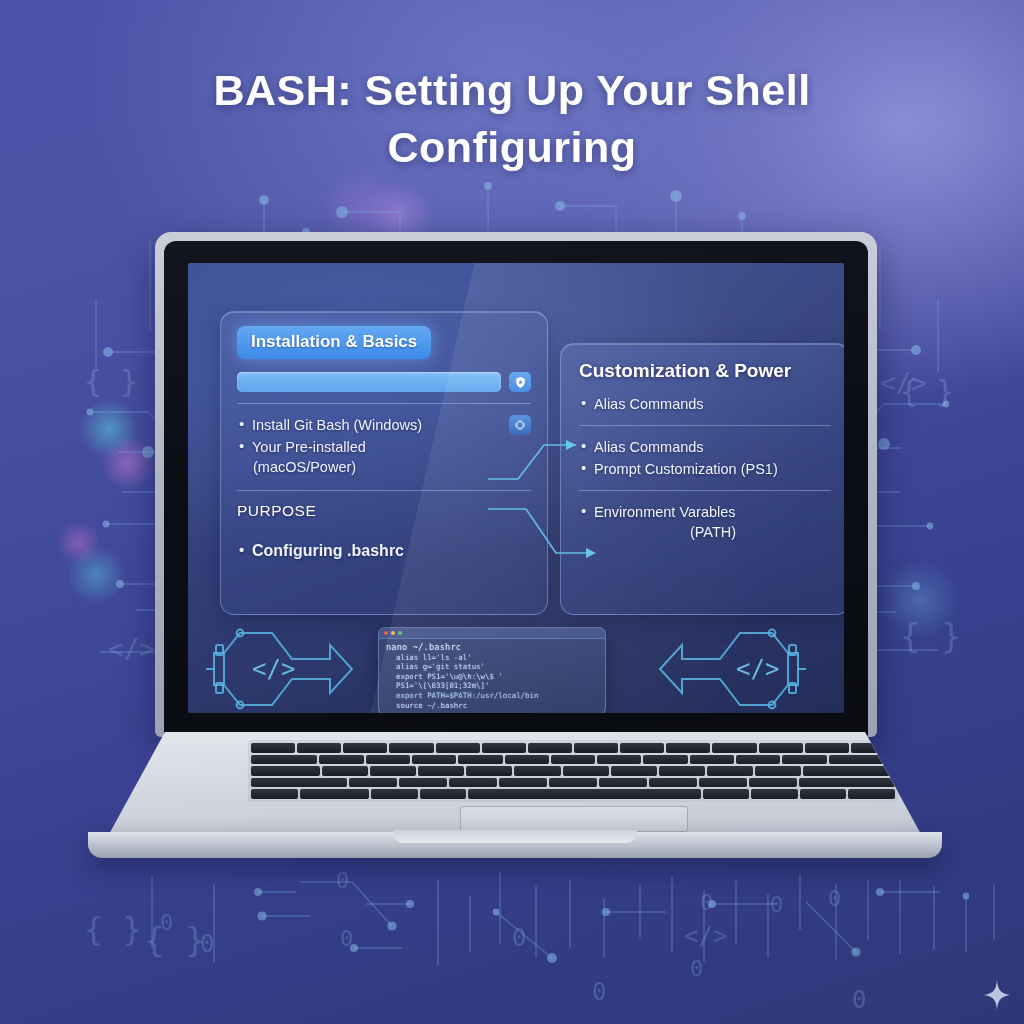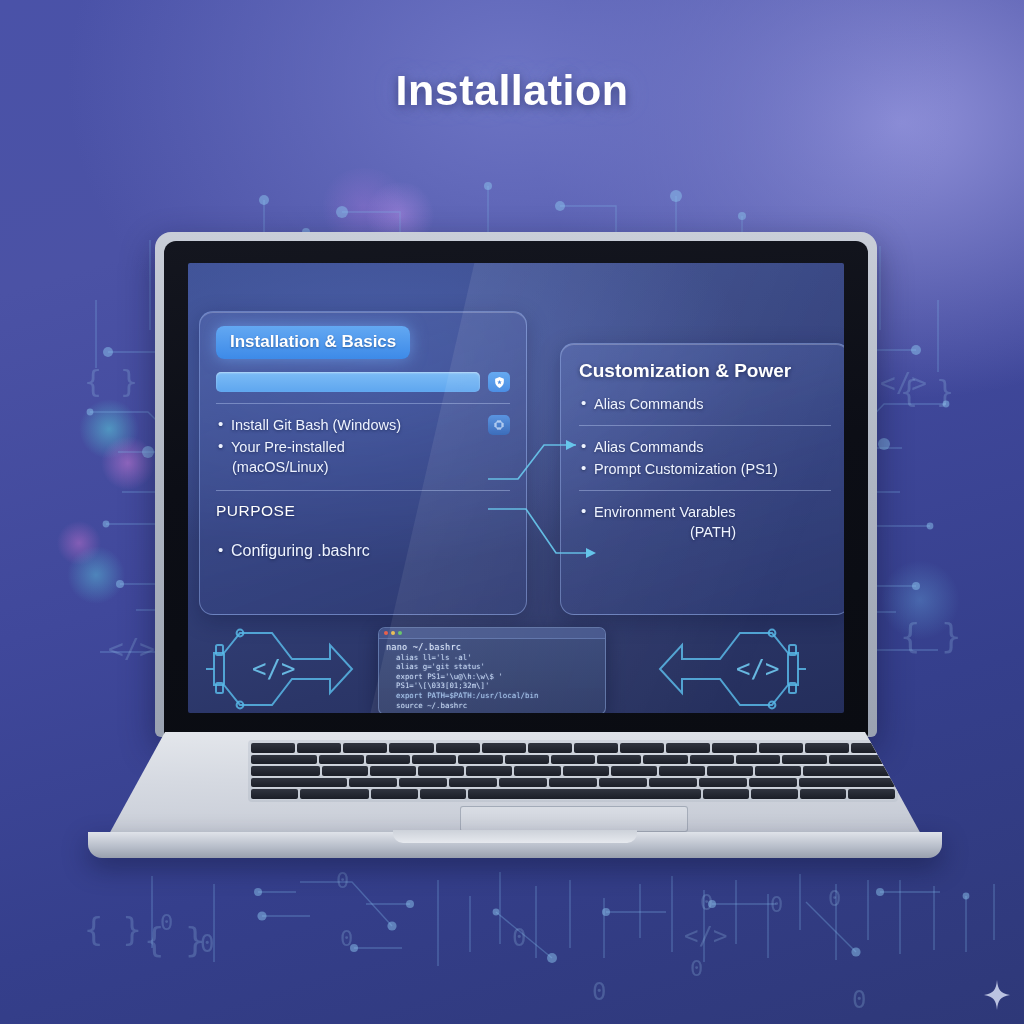--- a/index.html
+++ b/index.html
@@ -124,21 +124,21 @@
   
   .panel {
     position: absolute;
     border-radius: 14px;
     border: 1px solid rgba(168,196,255,.42);
     background: linear-gradient(160deg, rgba(86,106,176,.52) 0%, rgba(60,76,144,.46) 55%, rgba(48,62,122,.50) 100%);
     box-shadow: inset 0 1px 0 rgba(255,255,255,.22), 0 6px 22px rgba(10,16,50,.30);
     backdrop-filter: blur(2px);
     z-index: 10;
   }
-  #panel-left  { left: 11px;  top: 48px; width: 328px; height: 304px; padding: 14px 16px; }
+  #panel-left  { left: 32px;  top: 48px; width: 328px; height: 304px; padding: 14px 16px; }
   #panel-right { left: 372px; top: 80px; width: 290px; height: 272px; padding: 16px 18px; }
 
   .pill {
     display: inline-block;
     background: linear-gradient(180deg,#63a8f2 0%, #3d8ae8 100%);
     color: #fff; font-weight: bold; font-size: 17px;
     padding: 6px 14px 7px; border-radius: 8px;
     box-shadow: 0 0 16px rgba(120,180,255,.55);
     text-shadow: 0 1px 2px rgba(10,30,70,.45);
   }
@@ -164,21 +164,21 @@
     position: relative; padding-left: 15px;
     color: #eef3ff; font-size: 14.5px; line-height: 20px;
     margin-bottom: 2px;
     text-shadow: 0 1px 3px rgba(10,18,50,.55);
   }
   ul.blist li::before {
     content: "•"; position: absolute; left: 2px; top: -1px;
     color: #eef3ff; font-size: 15px;
   }
   ul.blist li .sub { display: block; padding-left: 1px; }
-  ul.blist.big li { font-size: 16px; font-weight: normal; line-height: 22px; }
+  ul.blist.big li { font-size: 16px; font-weight: bold; line-height: 22px; }
 
   .sectlabel {
     color: #ffffff; font-weight: normal; font-size: 15.5px; letter-spacing: .5px;
     text-shadow: 0 1px 3px rgba(10,18,50,.6);
   }
   .panel-title {
     color: #ffffff; font-weight: bold; font-size: 19px;
     text-shadow: 0 1px 4px rgba(10,18,50,.6);
     margin-bottom: 12px;
   }
@@ -360,21 +360,22 @@
       <text x="592" y="1000" font-size="24">0</text>
       <text x="690" y="976" font-size="22">0</text>
       <text x="700" y="910" font-size="22">0</text>
       <text x="770" y="912" font-size="22">0</text>
       <text x="828" y="906" font-size="22">0</text>
       <text x="852" y="1008" font-size="24">0</text>
     </g>
   </svg>
 
   <div id="title-block">
-    <span class="tl">Installation</span>
+    <span class="tl">BASH: Setting Up Your Shell</span>
+    <span class="tl">Configuring</span>
   </div>
 
   <div id="laptop">
 
     <div id="lid">
       <div id="bezel">
         <div id="screen">
 
           <svg id="connectors" viewBox="0 0 674 448" width="674" height="448">
             <g stroke="#5fc3ea" stroke-width="1.7" fill="none" stroke-opacity=".92">
@@ -398,21 +399,21 @@
               </div>
             </div>
 
             <div class="divider"></div>
 
             <div class="rowicon-wrap">
               <ul class="blist">
                 <li>Install Git Bash (Windows)</li>
                 <li>
                   <span> Your Pre-installed</span>
-                  <span class="sub">(macOS/Linux)</span>
+                  <span class="sub">(macOS/Power)</span>
                 </li>
               </ul>
               <div class="sqicon dark">
                 <svg width="12" height="12" viewBox="0 0 24 24" fill="none" stroke="#cfe2fb" stroke-width="2">
                   <rect x="6" y="6" width="12" height="12" rx="1.5"></rect>
                   <path d="M10 2v4M14 2v4M10 18v4M14 18v4M2 10h4M2 14h4M18 10h4M18 14h4"></path>
                 </svg>
               </div>
             </div>
 

